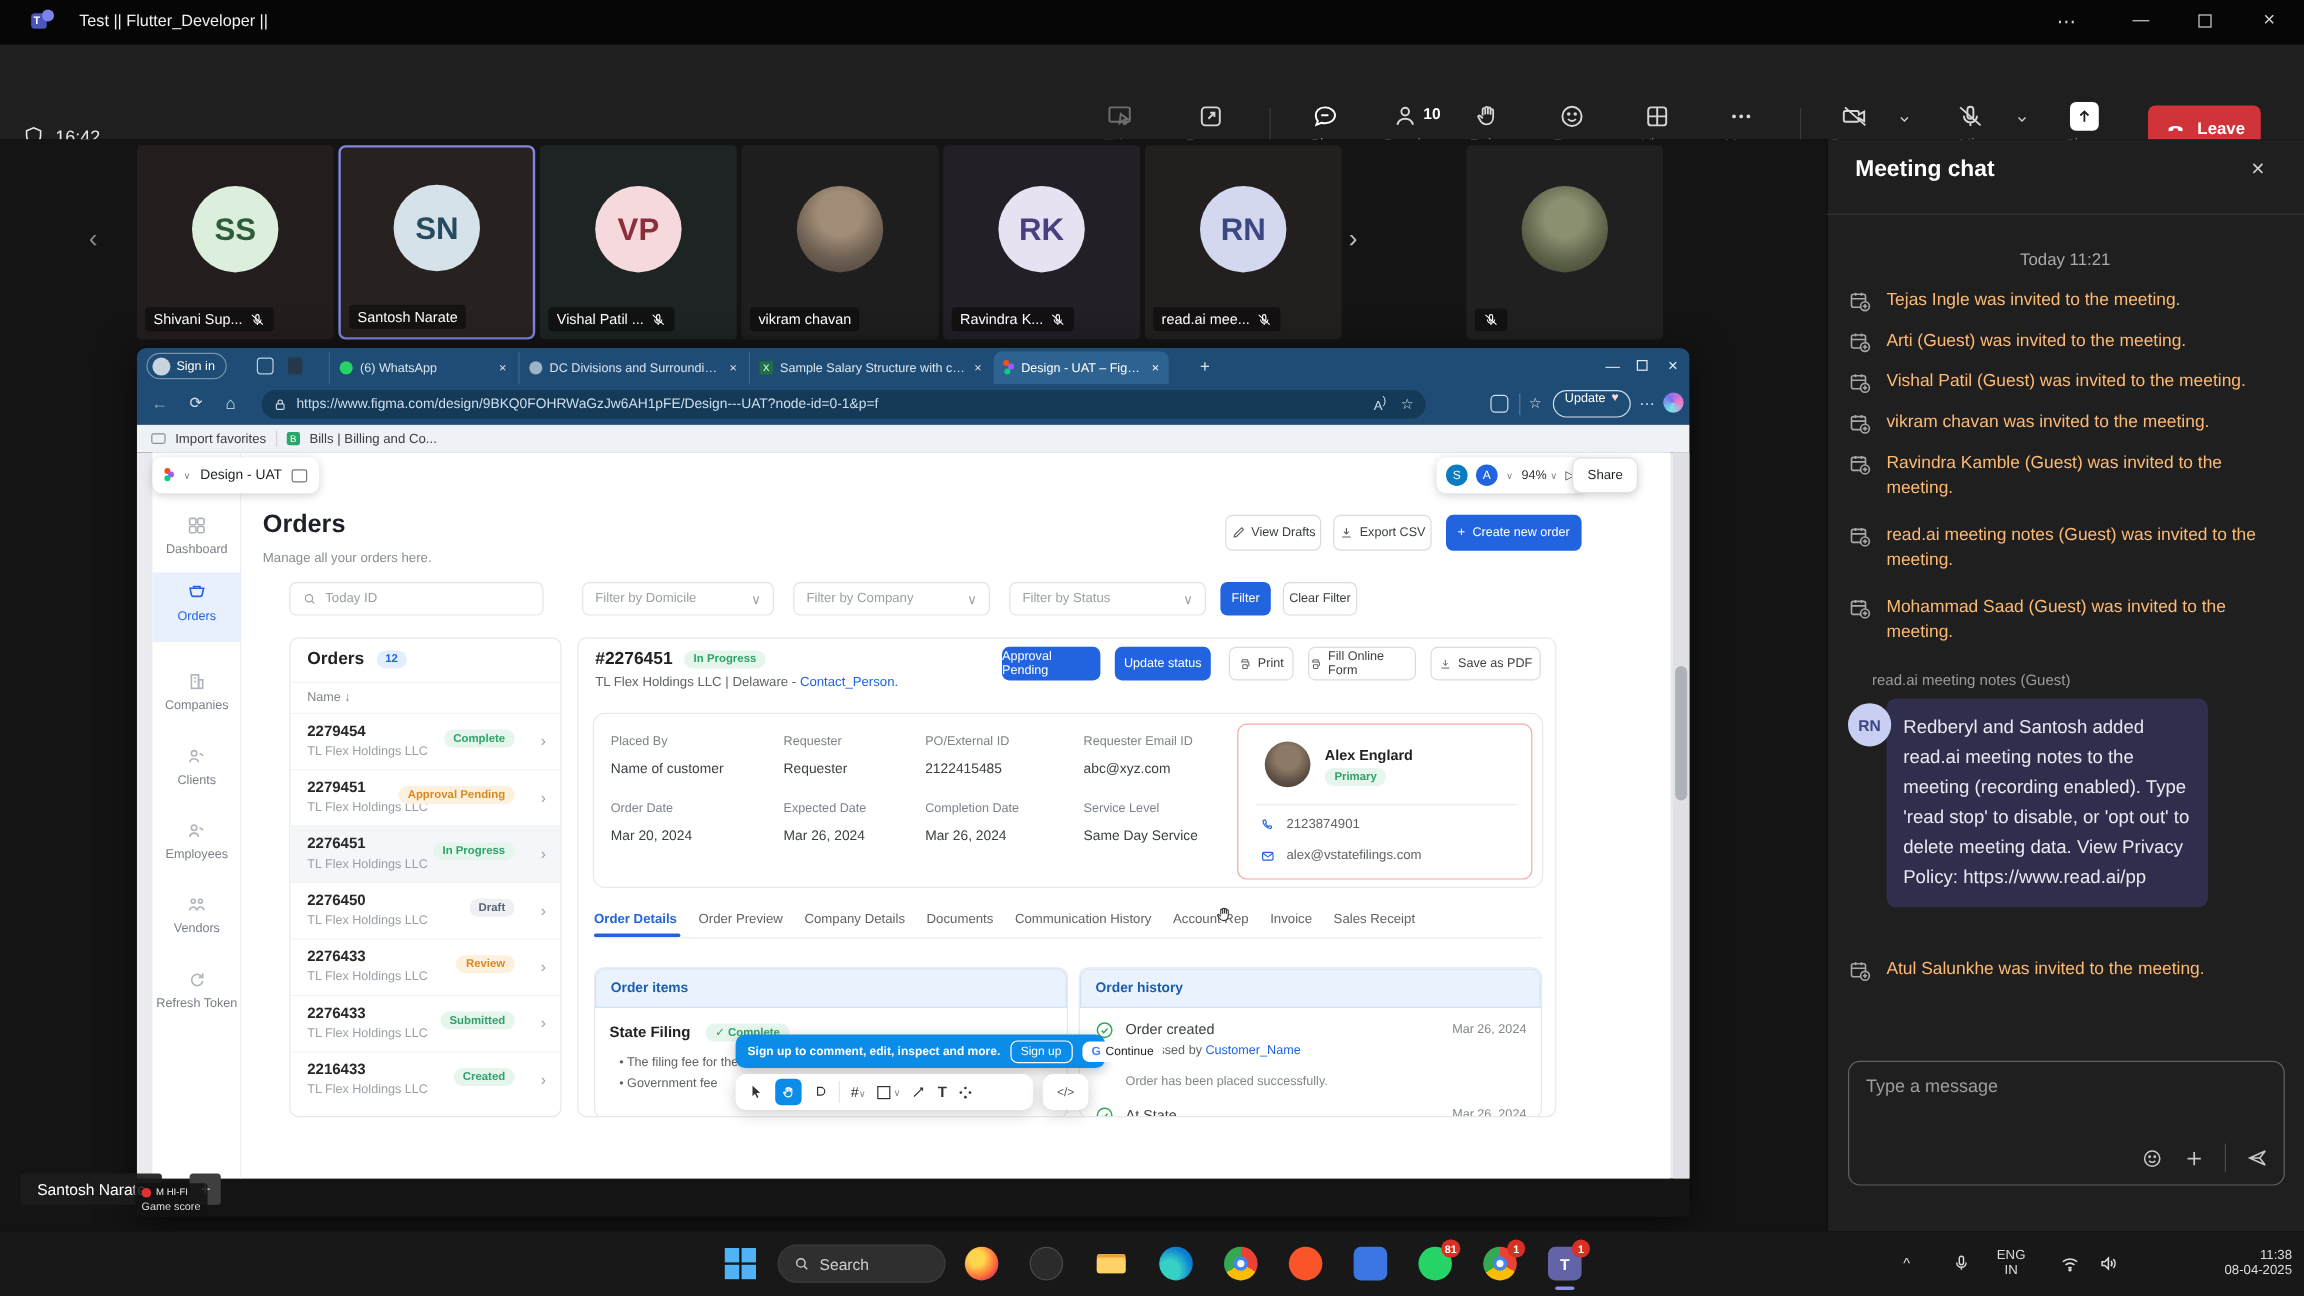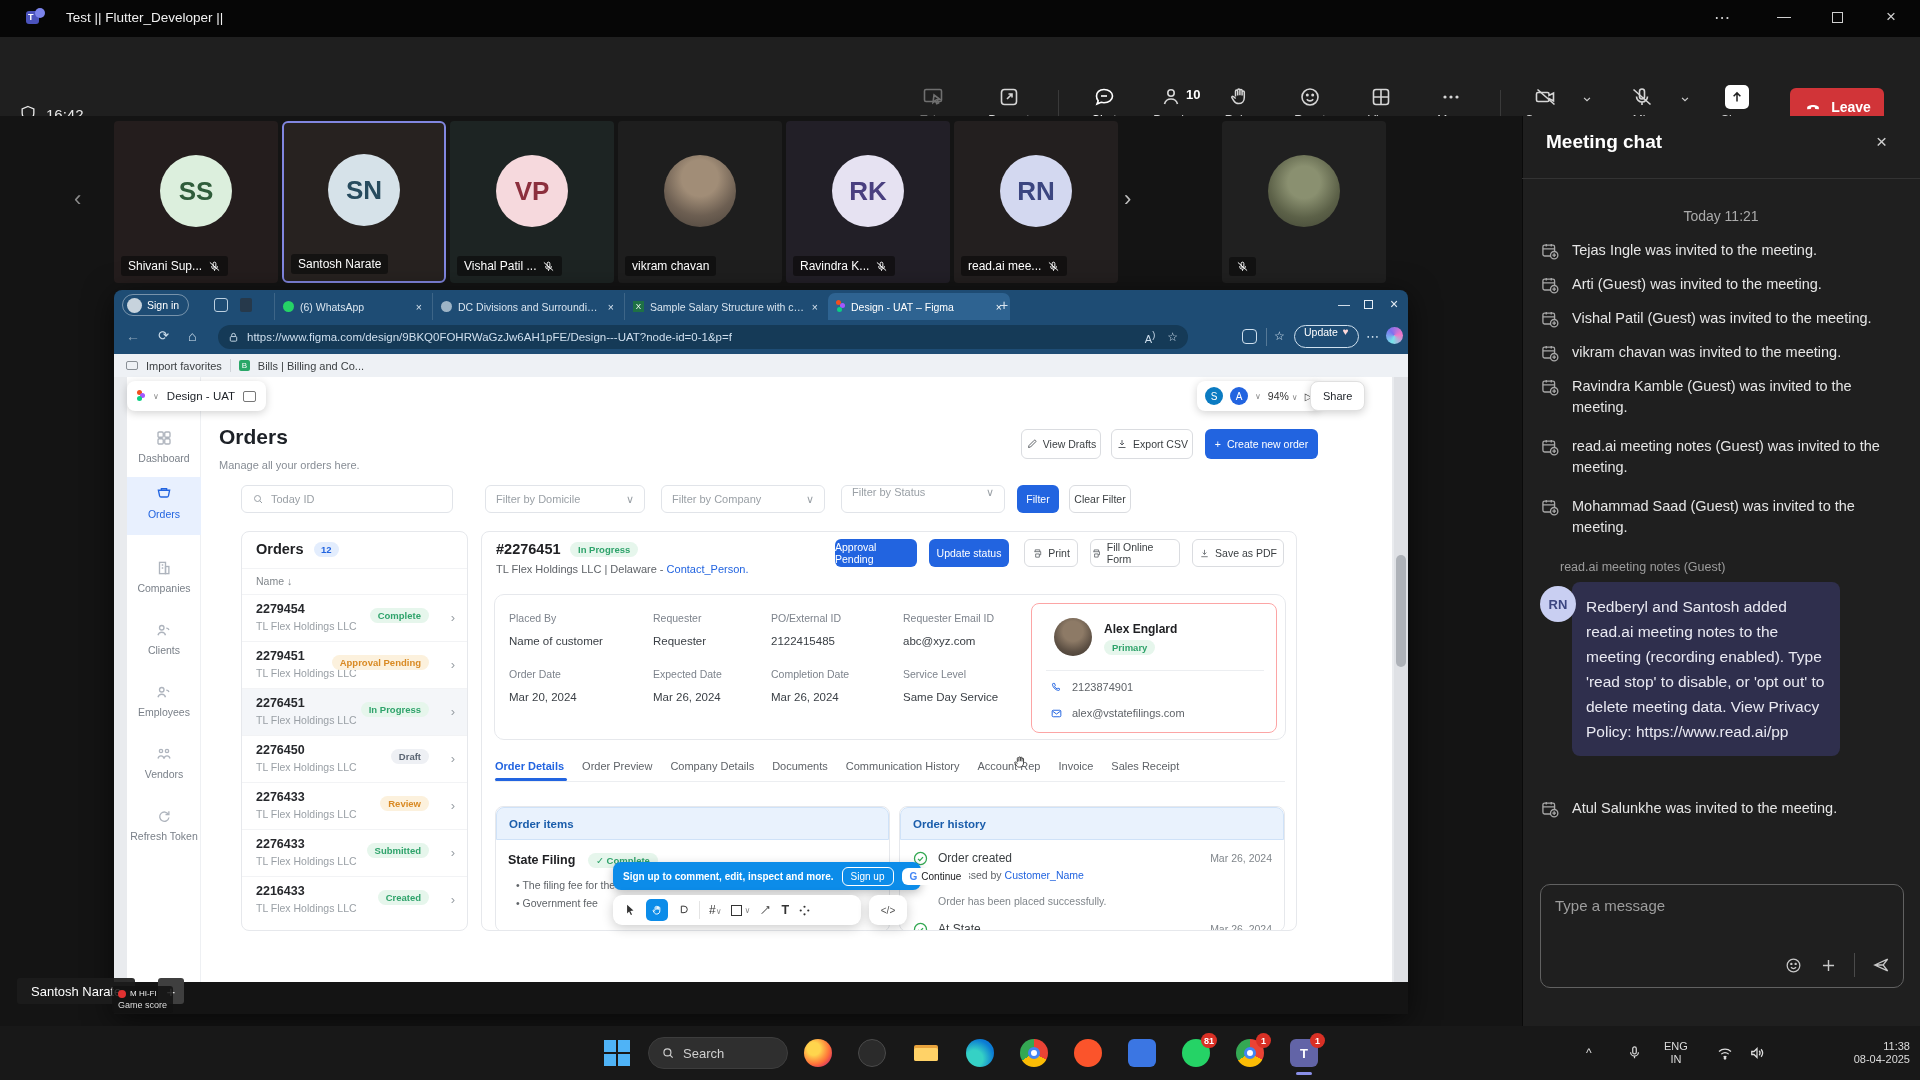--- a/index.html
+++ b/index.html
@@ -59,21 +59,21 @@
   .flabel{font-size:10.5px;color:#7d838c}
   .fvalue{font-size:11.5px;color:#3b4046}
   .bandhdr{position:absolute;left:0;top:0;right:0;height:33px;background:#e9f2fd;border:1px solid #cfe2f8;
     border-radius:8px 8px 0 0;display:flex;align-items:center;padding:0 12px;font-size:11.5px;color:#1a5dab;font-weight:bold}
   .tabitem{font-size:11px;color:#5f6368;white-space:nowrap}
   .tabitem.active{color:#2264e0;font-weight:bold}
   
   .chatpanel{position:absolute;left:1522px;top:116px;width:398px;height:910px;background:#1f1f1f;
     border-left:1px solid #0a0a0a;color:#c9c9c9;z-index:20}
   .cevent{position:absolute;left:1540px;width:350px;display:flex;gap:12px;font-size:14.5px;
-    line-height:21px;color:#e5e5e5}
+    line-height:21px;color:#fdba74}
   .cevent .cic{flex:0 0 20px;width:20px;height:20px;color:#a8a8a8;margin-top:1px}
   
   .taskbar{position:absolute;left:0;top:1026px;width:1920px;height:54px;background:#181818;z-index:30}
   .tkicon{position:absolute;top:13px;width:28px;height:28px;border-radius:6px}
   .badge{position:absolute;right:-7px;top:-6px;min-width:15px;height:15px;border-radius:8px;background:#d93025;
     color:#fff;font-size:9px;display:flex;align-items:center;justify-content:center;padding:0 3px;font-weight:bold}
   .traytxt{color:#dcdcdc;font-size:11px;line-height:13px;text-align:center}
 </style>
 </head>
 <body>
@@ -312,21 +312,21 @@
       <div class="btab" style="left:318px;width:190px">
         <span style="width:11px;height:11px;border-radius:50%;background:#9db4c6;flex:0 0 auto"></span>
         <span style="overflow:hidden;text-overflow:ellipsis">DC Divisions and Surroundings</span>
         <span style="margin-left:auto">×</span>
       </div>
       <div class="btab" style="left:510px;width:202px">
         <span style="width:11px;height:11px;background:#1e7145;color:#fff;font-size:8px;display:flex;align-items:center;justify-content:center;flex:0 0 auto">X</span>
         <span style="overflow:hidden;text-overflow:ellipsis">Sample Salary Structure with calc</span>
         <span style="margin-left:auto">×</span>
       </div>
-      <div class="btab active" style="left:714px;width:182px">
+      <div class="btab active" style="left:714px;width:146px">
         <span style="position:relative;width:9px;height:13px;flex:0 0 auto">
           <span style="position:absolute;left:0;top:0;width:5px;height:5px;border-radius:50%;background:#f24e1e"></span>
           <span style="position:absolute;left:4px;top:3px;width:5px;height:5px;border-radius:50%;background:#a259ff"></span>
           <span style="position:absolute;left:1px;top:7px;width:5px;height:5px;border-radius:50%;background:#0acf83"></span>
         </span>
         <span style="overflow:hidden;text-overflow:ellipsis">Design - UAT – Figma</span>
         <span style="margin-left:auto">×</span>
       </div>
       <div class="abs" style="left:886px;top:7px;font-size:14px;color:#d8e4ef">+</div>
       <div class="abs" style="left:1224px;top:8px;font-size:12px;color:#e6eef6">—</div>
@@ -469,21 +469,21 @@
           <span>Today ID</span>
         </div>
         <div class="abs" style="left:358px;top:108px;width:160px;height:28px;border:1px solid #e1e4e9;border-radius:6px;display:flex;align-items:center;justify-content:space-between;padding:0 10px;color:#9aa0a6;font-size:11px">
           <span>Filter by Domicile</span>
             <span>∨</span>
         </div>
         <div class="abs" style="left:534px;top:108px;width:164px;height:28px;border:1px solid #e1e4e9;border-radius:6px;display:flex;align-items:center;justify-content:space-between;padding:0 10px;color:#9aa0a6;font-size:11px">
           <span>Filter by Company</span>
             <span>∨</span>
         </div>
-        <div class="abs" style="left:714px;top:108px;width:164px;height:28px;border:1px solid #e1e4e9;border-radius:6px;display:flex;justify-content:space-between;padding:0 10px;color:#9aa0a6;font-size:11px">
+        <div class="abs" style="left:714px;top:108px;width:164px;height:28px;border:1px solid #e1e4e9;border-radius:6px;display:flex;align-items:center;justify-content:space-between;padding:0 10px;color:#9aa0a6;font-size:11px">
           <span>Filter by Status</span>
             <span>∨</span>
         </div>
         <div class="bluebtn abs" style="left:890px;top:108px;width:42px;height:28px">Filter</div>
         <div class="whitebtn abs" style="left:942px;top:108px;width:62px;height:28px">Clear Filter</div>
 
         <div class="card" style="left:114px;top:154px;width:227px;height:400px;overflow:hidden">
           <div style="position:relative;height:36px">
             <span style="position:absolute;left:14px;top:9px;font-size:14.5px;font-weight:bold;color:#202124">Orders</span>
             <span style="position:absolute;left:72px;top:10px;background:#e3edfd;color:#2264e0;font-size:9.5px;font-weight:bold;border-radius:8px;padding:2px 7px">12</span>

